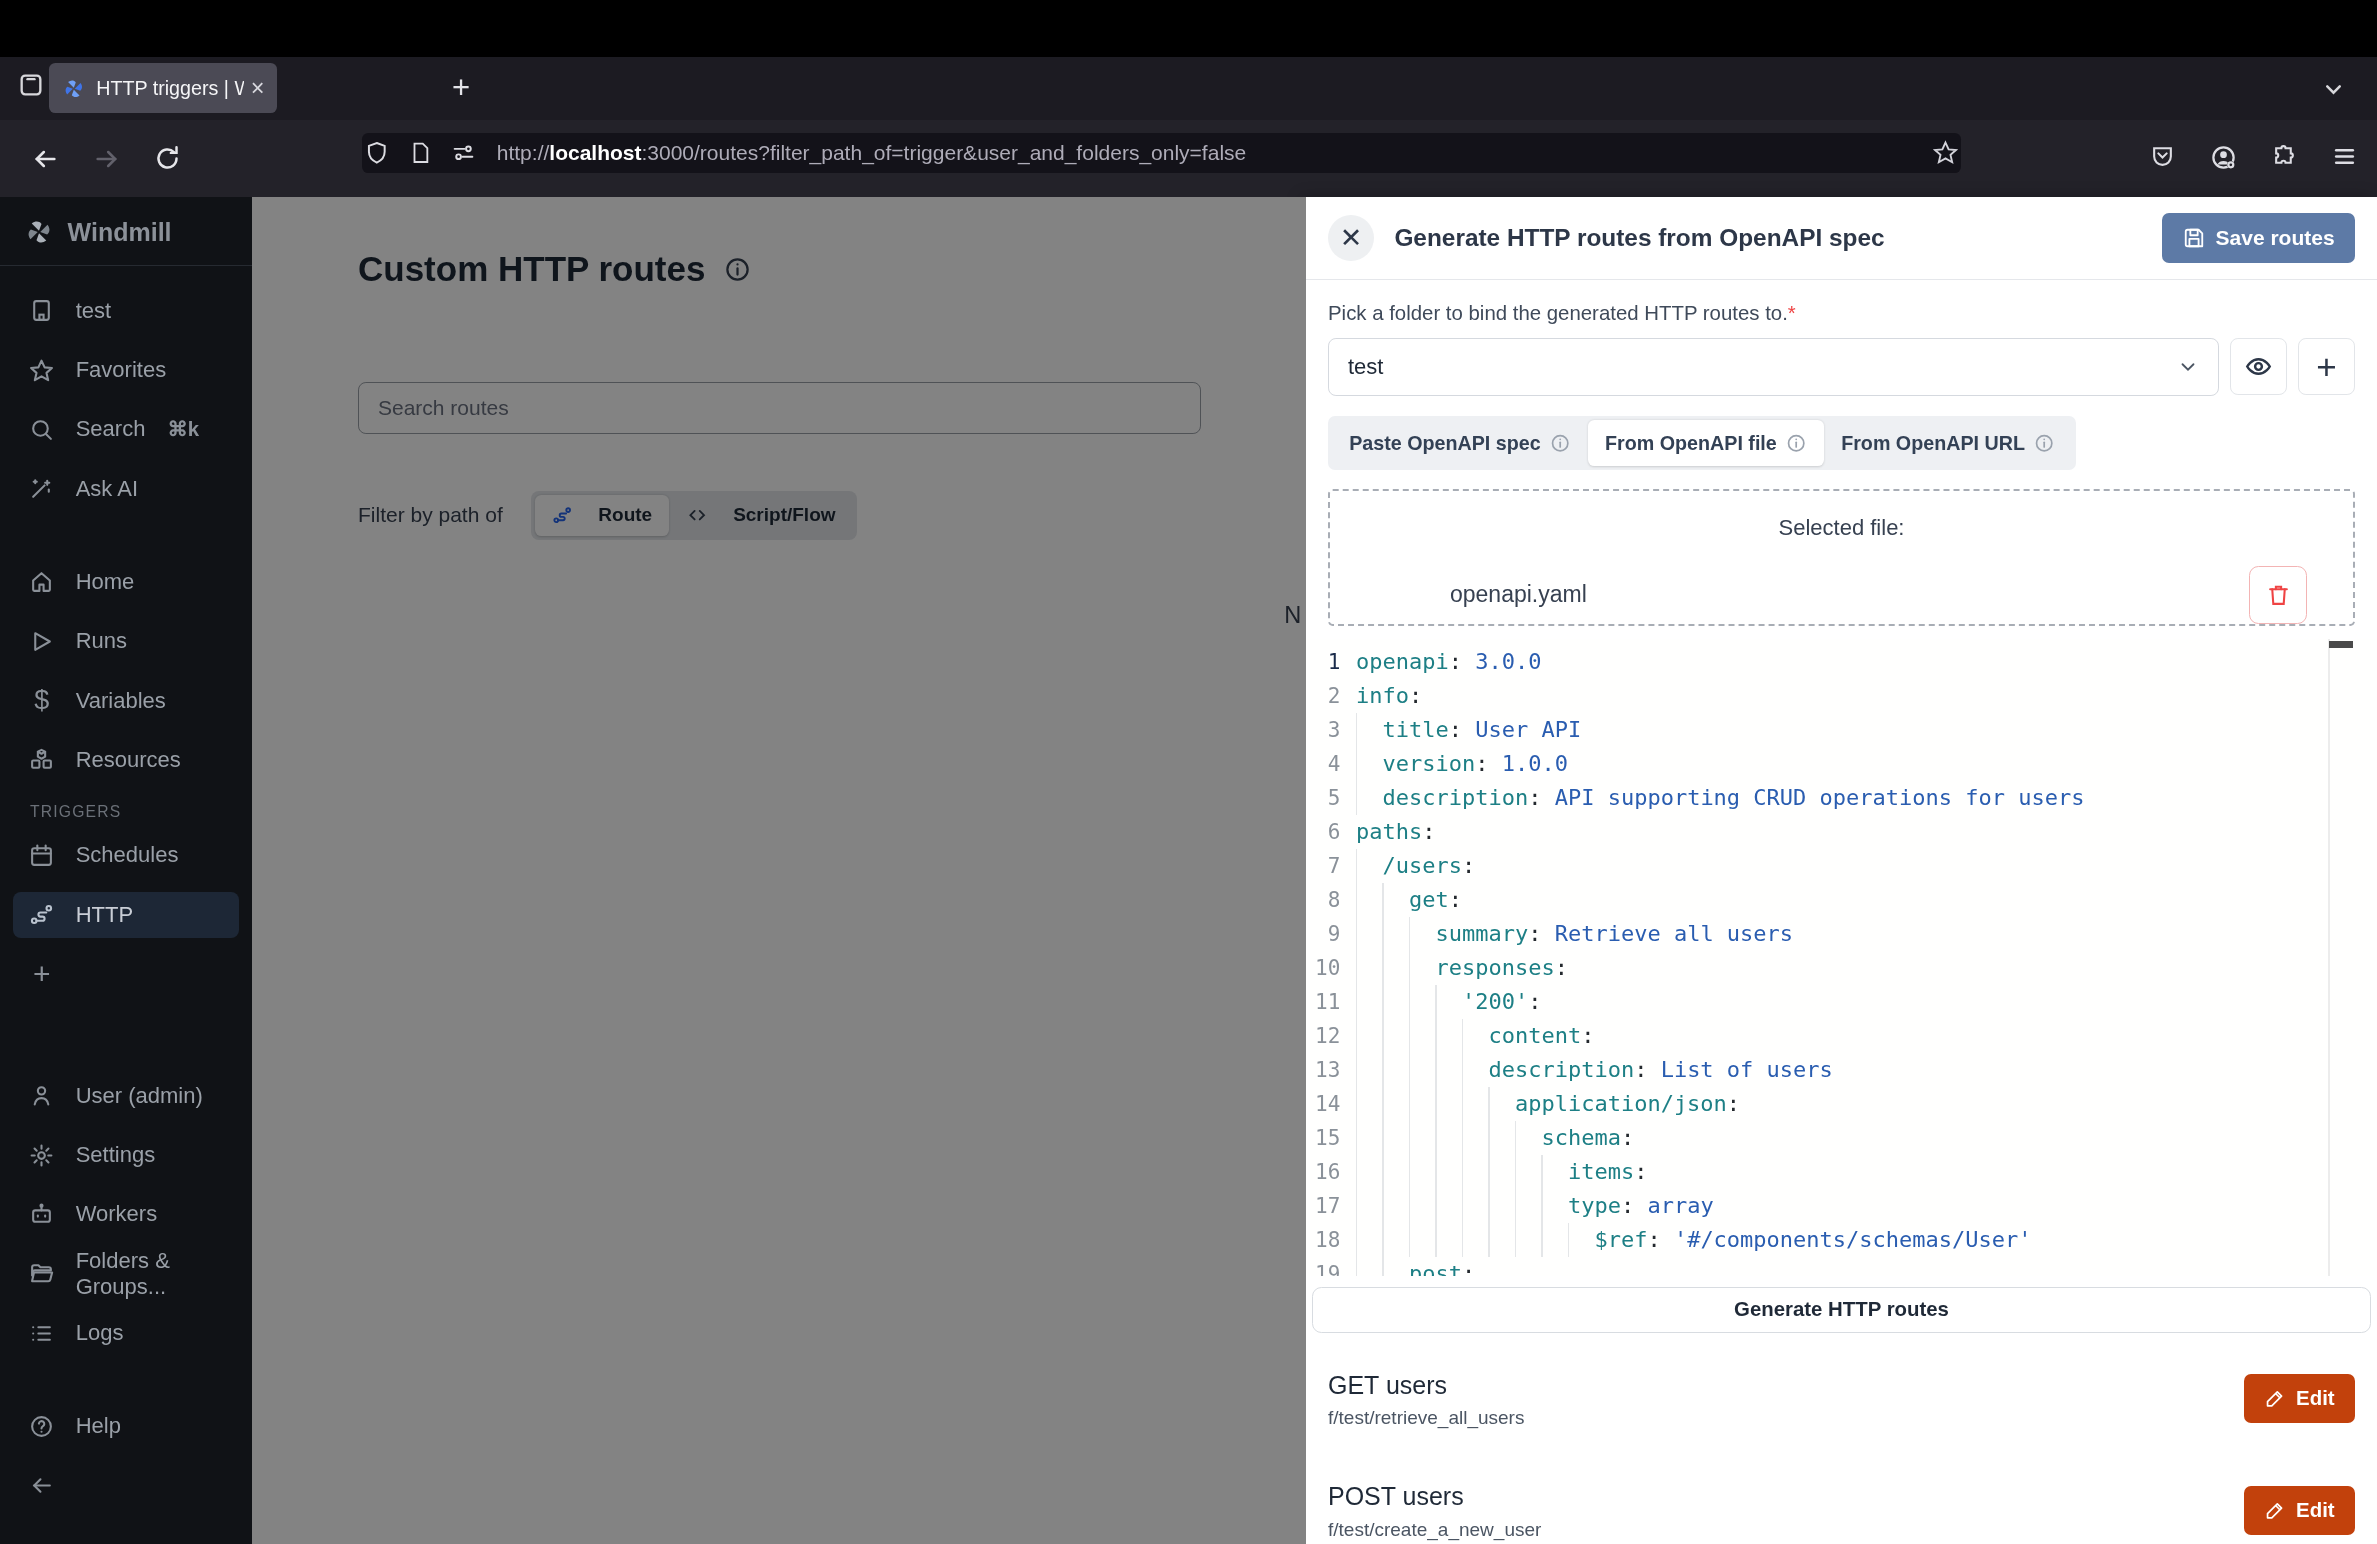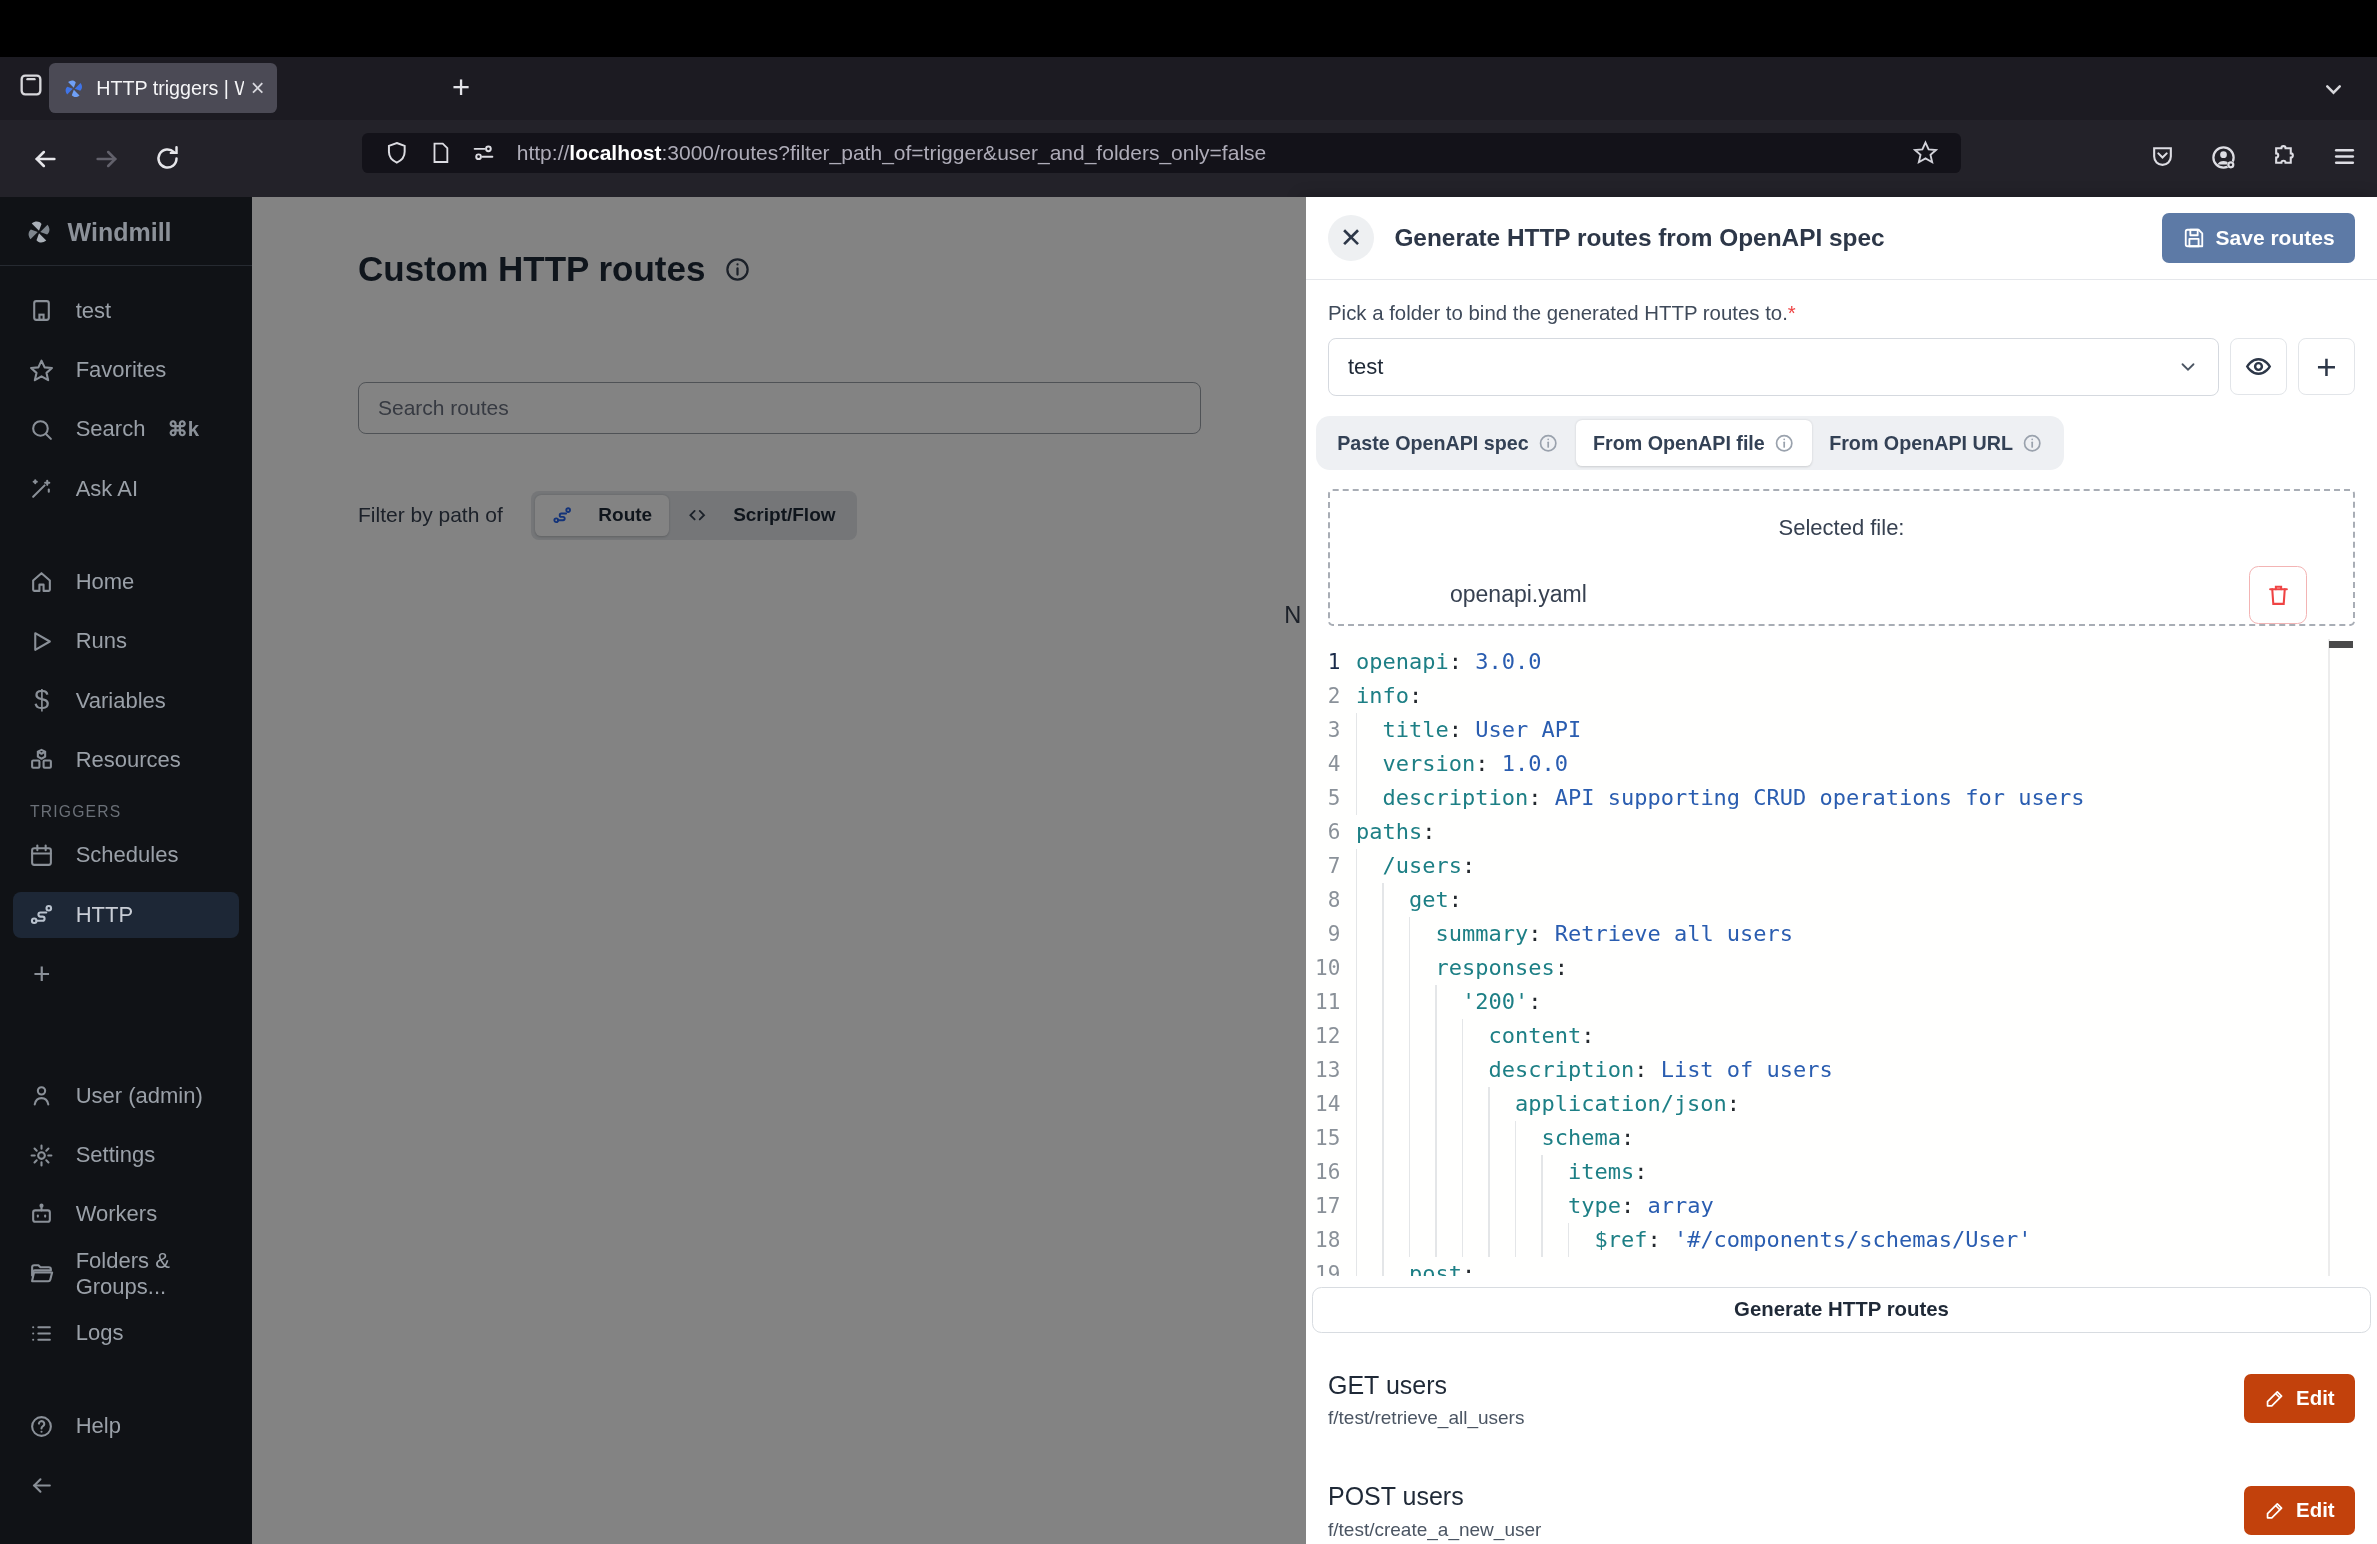--- a/index.html
+++ b/index.html
@@ -13,21 +13,21 @@
   .tablib{position:absolute;left:17.3px;top:14px;color:#d7d7db;}
   .tab{position:absolute;left:49px;top:6.3px;width:228px;height:50px;background:#4b4a55;border-radius:6.3px;display:flex;align-items:center;padding:0 12.6px;color:#f5f5f7;}
   .tab .favicon{width:23.6px;height:23.6px;margin-right:11px;flex:0 0 auto;}
   .tab-title{font-size:19.7px;flex:1;white-space:nowrap;overflow:hidden;}
   .tab-close{font-size:23.6px;color:#d8d8de;margin-left:6.3px;}
   .newtab{position:absolute;left:452px;top:17.3px;color:#e3e3e8;font-size:31px;font-weight:300;line-height:28px;}
   .tabs-chevron{position:absolute;right:31px;top:20.4px;color:#d7d7db;}
 
   .navbar{height:77px;background:#232229;position:relative;display:flex;align-items:center;}
   .nav-ic{position:absolute;top:25px;color:#e6e6ea;}
-  .urlbar{position:absolute;left:362px;top:12.6px;width:1599px;height:40px;background:#131219;border-radius:6.3px;display:flex;align-items:center;padding:0 23px;}
+  .urlbar{position:absolute;left:362px;top:12.6px;width:1599px;height:40px;background:#131219;border-radius:6.3px;display:flex;align-items:center;padding:0 3px;}
   .urlbar .uic{color:#dcdce2;margin-right:20.4px;}
   .url{font-size:21px;color:#aeacb8;white-space:nowrap;overflow:hidden;flex:1;}
   .url b{color:#ffffff;font-weight:600;}
   .star{color:#d3d3da;margin-left:9.4px;}
   .nav-right{position:absolute;right:20.4px;top:23.6px;display:flex;gap:35px;color:#dddde3;}
 
   
   .content{position:absolute;top:197px;left:0;right:0;bottom:0;display:flex;}
 
   
@@ -71,21 +71,21 @@
   .save-btn{display:flex;align-items:center;gap:11px;background:#5d7aa6;color:#fff;font-size:21px;font-weight:600;border-radius:7px;padding:12.6px 20.4px;}
   .dbody{flex:1;overflow:hidden;display:flex;flex-direction:column;}
   .dpad{padding:0 22px;}
   .flabel{margin-top:22px;font-size:20.4px;color:#3f4a5a;}
   .req{color:#ef4444;}
   .folder-row{margin-top:12.6px;display:flex;align-items:center;gap:11px;}
   .fselect{flex:1;height:58px;border:1.6px solid #d5d9df;border-radius:7.9px;display:flex;align-items:center;padding:0 19px;font-size:22px;color:#1f2937;background:#fff;}
   .fselect .chev{margin-left:auto;color:#4b5563;}
   .sqbtn{width:57px;height:57px;border:1.6px solid #e2e5e9;border-radius:7.9px;background:#fff;display:flex;align-items:center;justify-content:center;color:#2d3748;}
   .sqbtn.plus{font-size:35px;font-weight:400;color:#2d3748;}
-  .dtabs{margin-top:20.4px;display:inline-flex;align-self:flex-start;background:#eef0f3;border-radius:14px;padding:3.9px;margin-left:10px;}
+  .dtabs{margin-top:20.4px;display:inline-flex;align-self:flex-start;background:#eef0f3;border-radius:7px;padding:3.9px;margin-left:22px;}
   .dtab{display:flex;align-items:center;gap:9.4px;font-size:19.7px;font-weight:600;color:#334155;padding:11.8px 17.3px;border-radius:6.3px;white-space:nowrap;}
   .dtab.sel{background:#fff;box-shadow:0 0.8px 2.4px rgba(0,0,0,.15);}
   .iinfo{color:#9aa2ad;}
   .dashed{margin:19px 22px 0 22px;border:2.4px dashed #a8adb5;border-radius:4.7px;height:146px;position:relative;}
   .sel-file-label{text-align:center;margin-top:23.6px;font-size:22px;font-weight:500;color:#374151;}
   .file-row{display:flex;align-items:center;margin-top:25px;padding:0 46px 0 120px;}
   .file-name{font-size:23px;color:#374151;}
   .trash-btn{margin-left:auto;width:58px;height:58px;border:1.6px solid #f3b4b4;border-radius:9.4px;display:flex;align-items:center;justify-content:center;color:#ef4444;background:#fff;}
 
   

